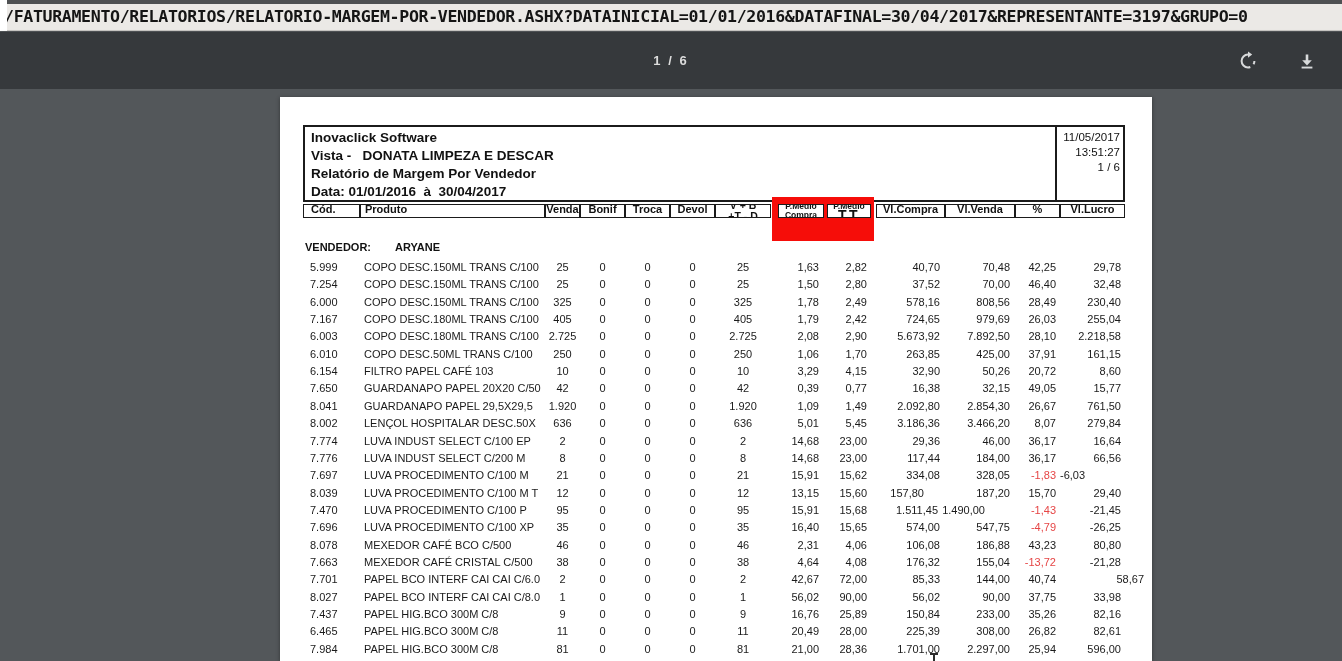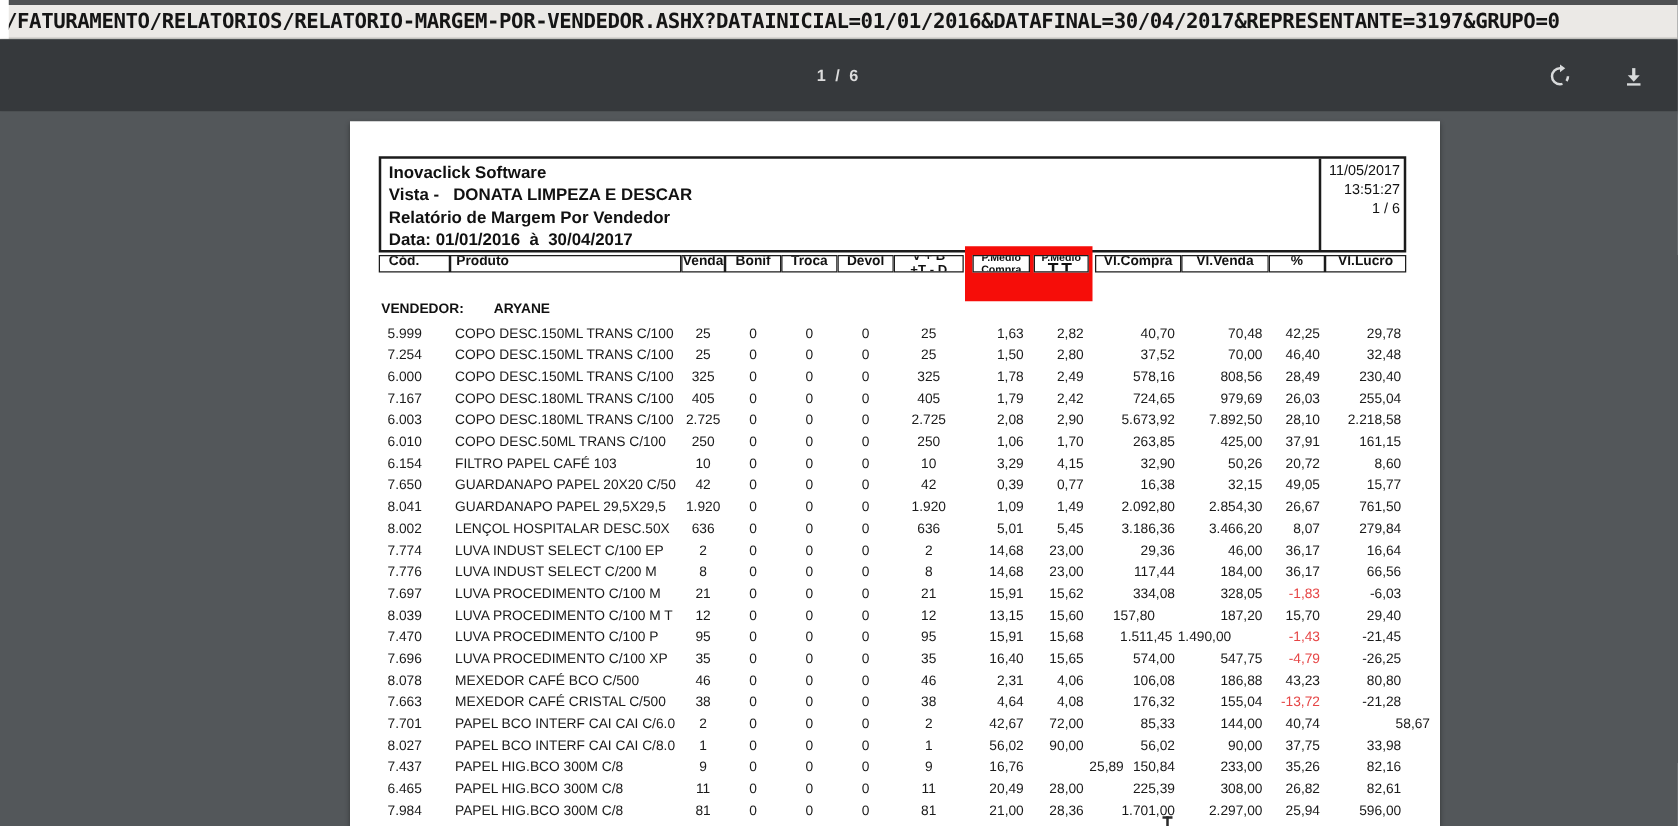--- a/index.html
+++ b/index.html
@@ -356,21 +356,21 @@
           <div class="cell" style="left: 265px; width: 35px; text-align: center;">21</div>
           <div class="cell" style="left: 300px; width: 45px; text-align: center;">0</div>
           <div class="cell" style="left: 345px; width: 45px; text-align: center;">0</div>
           <div class="cell" style="left: 390px; width: 45px; text-align: center;">0</div>
           <div class="cell" style="left: 435px; width: 56px; text-align: center;">21</div>
           <div class="cell" style="left: 498px; width: 46px; text-align: right; padding-right: 5px;">15,91</div>
           <div class="cell" style="left: 547px; width: 44px; text-align: right; padding-right: 4px;">15,62</div>
           <div class="cell" style="left: 596px; width: 69px; text-align: right; padding-right: 5px;">334,08</div>
           <div class="cell" style="left: 665px; width: 70px; text-align: right; padding-right: 5px;">328,05</div>
           <div class="cell neg" style="left: 735px; width: 45px; text-align: right; padding-right: 4px;">-1,83</div>
-          <div class="cell" style="left: 780px; width: 65px; text-align: right; padding-right: 4px;">-6,03</div>
+          <div class="cell" style="left: 780px; width: 65px; text-align: left; padding-right: 4px;">-6,03</div>
         </div>
         <div class="row" style="top: 387.55px;">
           <div class="cell" style="left: 23px; width: 57px; text-align: left; padding-left: 7px;">8.039</div>
           <div class="cell" style="left: 80px; width: 185px; text-align: left; padding-left: 4px;">LUVA PROCEDIMENTO C/100 M T</div>
           <div class="cell" style="left: 265px; width: 35px; text-align: center;">12</div>
           <div class="cell" style="left: 300px; width: 45px; text-align: center;">0</div>
           <div class="cell" style="left: 345px; width: 45px; text-align: center;">0</div>
           <div class="cell" style="left: 390px; width: 45px; text-align: center;">0</div>
           <div class="cell" style="left: 435px; width: 56px; text-align: center;">12</div>
           <div class="cell" style="left: 498px; width: 46px; text-align: right; padding-right: 5px;">13,15</div>
@@ -472,21 +472,21 @@
         </div>
         <div class="row" style="top: 509px;">
           <div class="cell" style="left: 23px; width: 57px; text-align: left; padding-left: 7px;">7.437</div>
           <div class="cell" style="left: 80px; width: 185px; text-align: left; padding-left: 4px;">PAPEL HIG.BCO 300M C/8</div>
           <div class="cell" style="left: 265px; width: 35px; text-align: center;">9</div>
           <div class="cell" style="left: 300px; width: 45px; text-align: center;">0</div>
           <div class="cell" style="left: 345px; width: 45px; text-align: center;">0</div>
           <div class="cell" style="left: 390px; width: 45px; text-align: center;">0</div>
           <div class="cell" style="left: 435px; width: 56px; text-align: center;">9</div>
           <div class="cell" style="left: 498px; width: 46px; text-align: right; padding-right: 5px;">16,76</div>
-          <div class="cell" style="left: 579px; width: 44px; text-align: right; padding-right: 4px;">25,89</div>
+          <div class="cell" style="left: 547px; width: 44px; text-align: right; padding-right: 4px;">25,89</div>
           <div class="cell" style="left: 596px; width: 69px; text-align: right; padding-right: 5px;">150,84</div>
           <div class="cell" style="left: 665px; width: 70px; text-align: right; padding-right: 5px;">233,00</div>
           <div class="cell" style="left: 735px; width: 45px; text-align: right; padding-right: 4px;">35,26</div>
           <div class="cell" style="left: 780px; width: 65px; text-align: right; padding-right: 4px;">82,16</div>
         </div>
         <div class="row" style="top: 526.35px;">
           <div class="cell" style="left: 23px; width: 57px; text-align: left; padding-left: 7px;">6.465</div>
           <div class="cell" style="left: 80px; width: 185px; text-align: left; padding-left: 4px;">PAPEL HIG.BCO 300M C/8</div>
           <div class="cell" style="left: 265px; width: 35px; text-align: center;">11</div>
           <div class="cell" style="left: 300px; width: 45px; text-align: center;">0</div>

